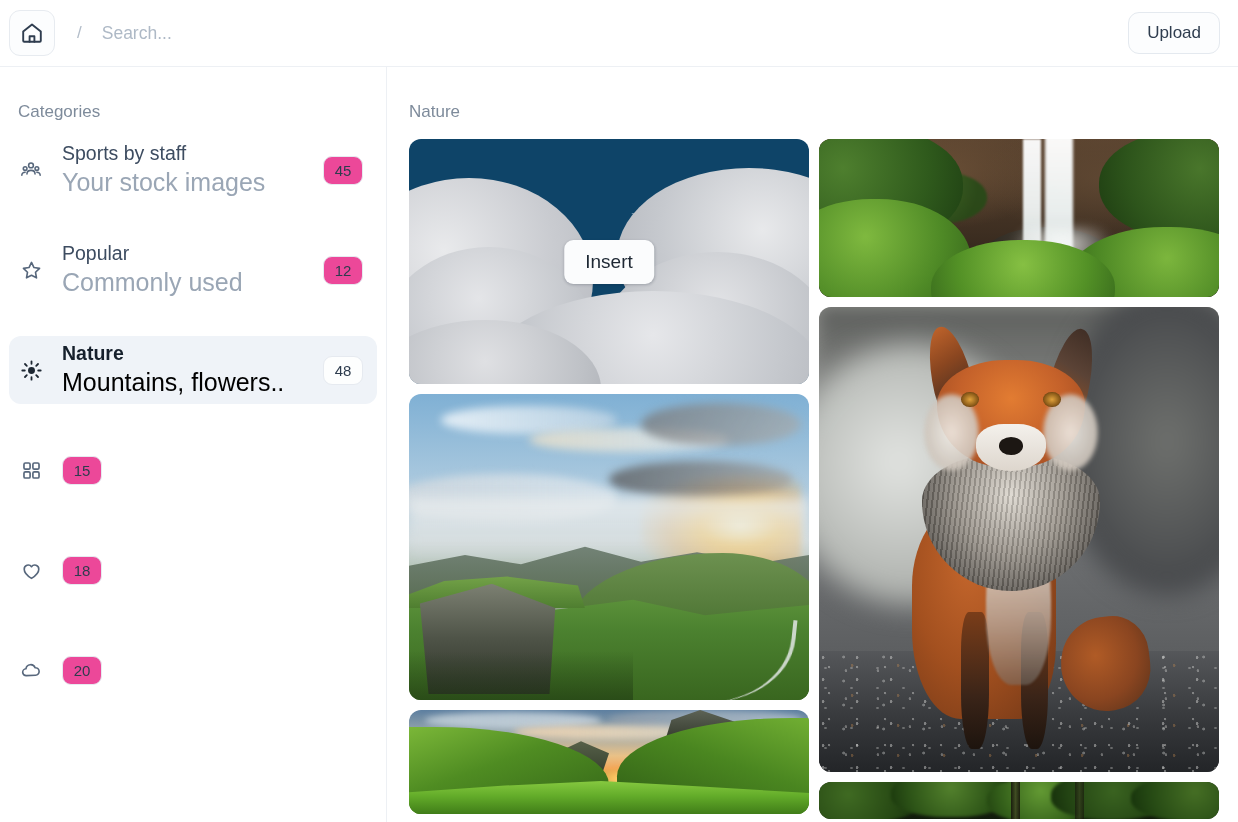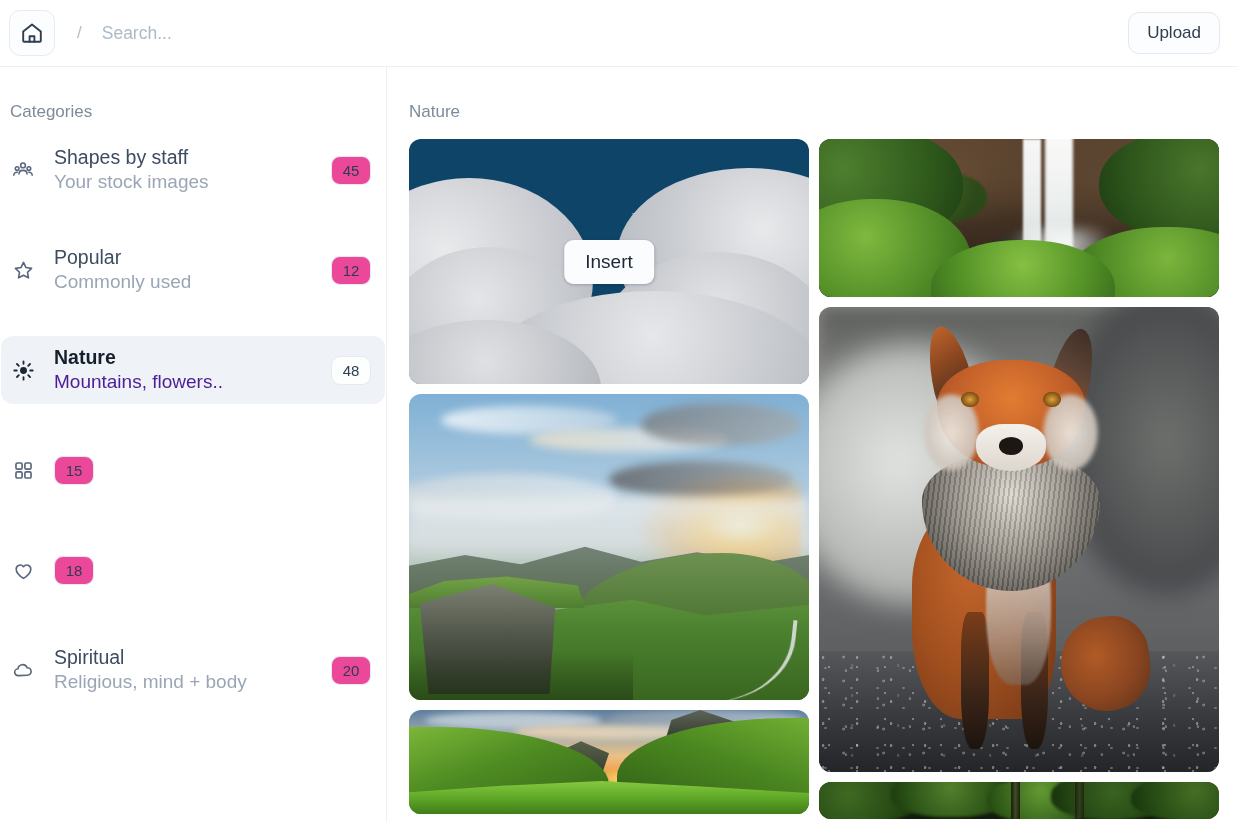--- a/index.html
+++ b/index.html
@@ -53,21 +53,21 @@
     cursor: pointer;
   }
 
   
   .body { flex: 1 1 auto; display: flex; min-height: 0; }
 
   
   .sidebar {
     width: 387px; min-width: 387px;
     border-right: 1px solid #edf0f4;
-    padding: 0 1px;
+    padding: 0 9px;
     overflow: hidden;
     background: #fff;
   }
   .sidebar-title {
     font-size: 17px; color: #7e8b9b;
     padding: 35px 0 14px 9px;
     font-weight: 400;
   }
   .cat-item {
     display: flex; align-items: center;
@@ -85,24 +85,24 @@
     color: #57677c;
   }
   .cat-item.selected .cat-icon { color: #1d2733; }
   .cat-text { flex: 1 1 auto; min-width: 0; }
   .cat-label {
     font-size: 19.5px; color: #3d4c60; font-weight: 500;
     line-height: 1.28; white-space: nowrap;
   }
   .cat-item.selected .cat-label { color: #16202c; font-weight: 700; }
   .cat-desc {
-    font-size: 19px; color: #9aa6b5; font-weight: 400;
+    font-size: 25px; color: #9aa6b5; font-weight: 400;
     line-height: 1.3; white-space: nowrap;
   }
-  .cat-item.selected .cat-desc { color: #4c1d95; }
+  .cat-item.selected .cat-desc { color: #000000; }
   .cat-badge {
     flex: 0 0 auto;
     min-width: 40px;
     text-align: center;
     border: 1px solid #e6eaf0;
     border-radius: 9px;
     background: #ec4899;
     color: #2e3c4e;
     font-size: 15px;
     padding: 6px 9px;
@@ -463,21 +463,21 @@
           <svg width="22" height="22" viewBox="0 0 24 24" fill="none" stroke="currentColor" stroke-width="1.7" stroke-linecap="round" stroke-linejoin="round">
             <circle cx="12" cy="7" r="2.6"></circle>
               <path d="M7.6 16.4c0-2.4 2-4 4.4-4s4.4 1.6 4.4 4"></path>
             <circle cx="5.6" cy="10.4" r="2"></circle>
               <path d="M2 17.6c0-1.9 1.5-3.2 3.6-3.2"></path>
             <circle cx="18.4" cy="10.4" r="2"></circle>
               <path d="M22 17.6c0-1.9-1.5-3.2-3.6-3.2"></path>
           </svg>
         </span>
         <span class="cat-text">
-          <span class="cat-label">Shapes by staff</span><br>
+          <span class="cat-label">Sports by staff</span><br>
           <span class="cat-desc">Your stock images</span>
         </span>
         <span class="cat-badge">45</span>
       </div>
 
       <div class="cat-item">
         <span class="cat-icon">
           <svg width="23" height="23" viewBox="0 0 24 24" fill="none" stroke="currentColor" stroke-width="1.7" stroke-linecap="round" stroke-linejoin="round">
             <path d="M12 3.6l2.6 5.3 5.8.85-4.2 4.1 1 5.8-5.2-2.75-5.2 2.75 1-5.8-4.2-4.1 5.8-.85z"></path>
           </svg>
@@ -523,24 +523,20 @@
         </span>
         <span class="cat-badge">18</span>
       </div>
 
 
       <div class="cat-item">
         <span class="cat-icon">
           <svg width="23" height="23" viewBox="0 0 24 24" fill="none" stroke="currentColor" stroke-width="1.7" stroke-linecap="round" stroke-linejoin="round">
             <path d="M6.6 17.4a3.6 3.6 0 0 1-.4-7.2 5 5 0 0 1 9.6-1.1 3.9 3.9 0 0 1 .5 7.8z"></path>
           </svg>
-        </span>
-        <span class="cat-text">
-          <span class="cat-label">Spiritual</span><br>
-          <span class="cat-desc">Religious, mind + body</span>
         </span>
         <span class="cat-badge">20</span>
       </div>
     </div>
 
     <div class="main">
       <div class="main-title">Nature</div>
 
       <div class="grid">
 

